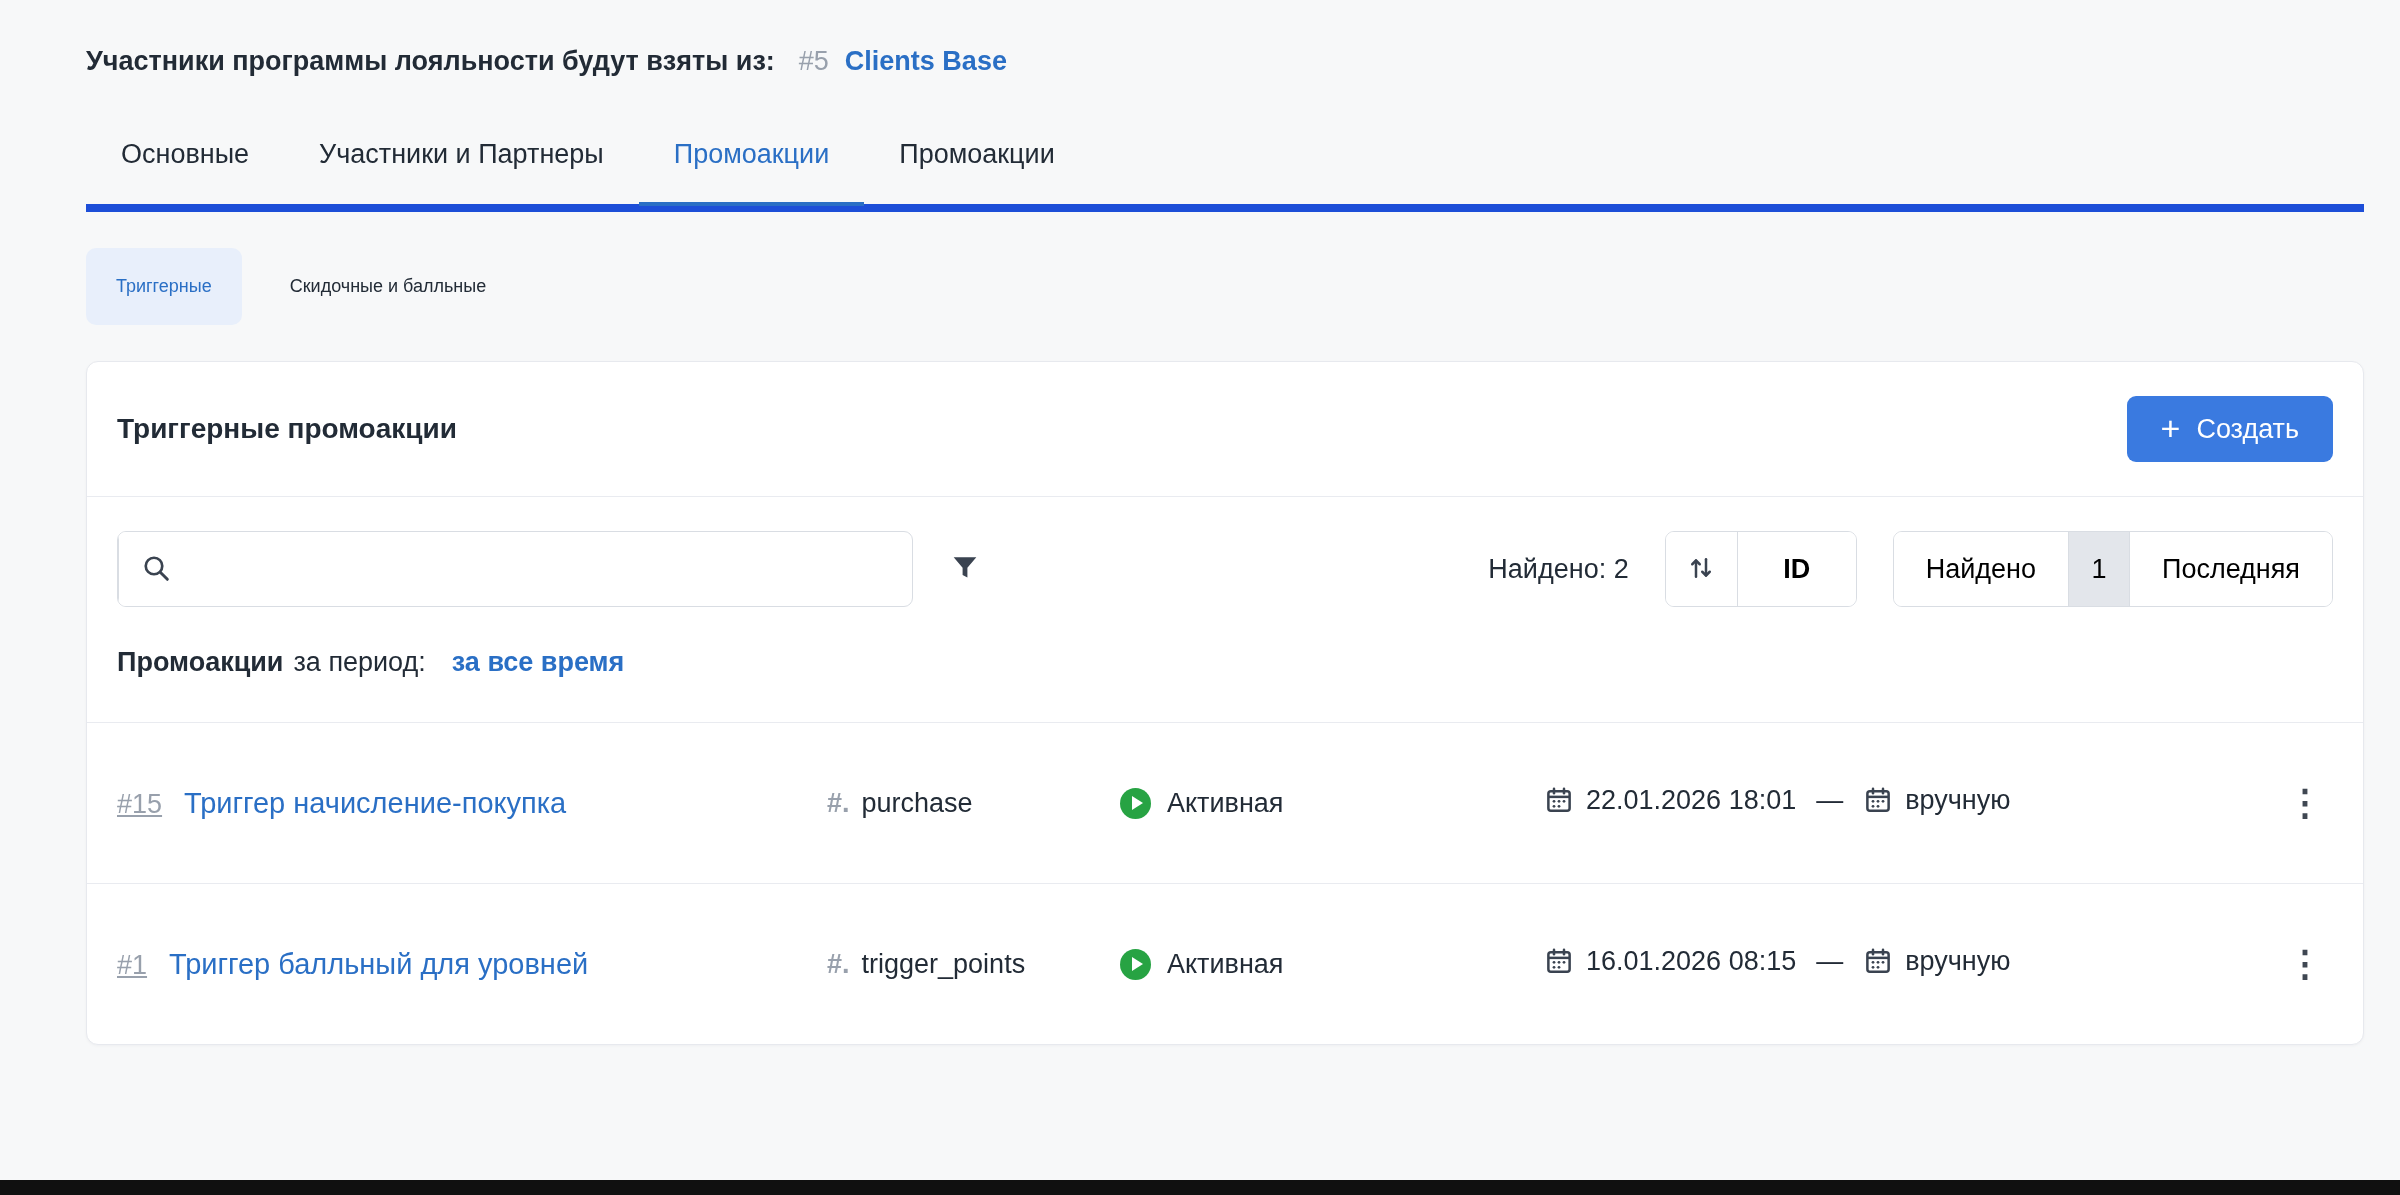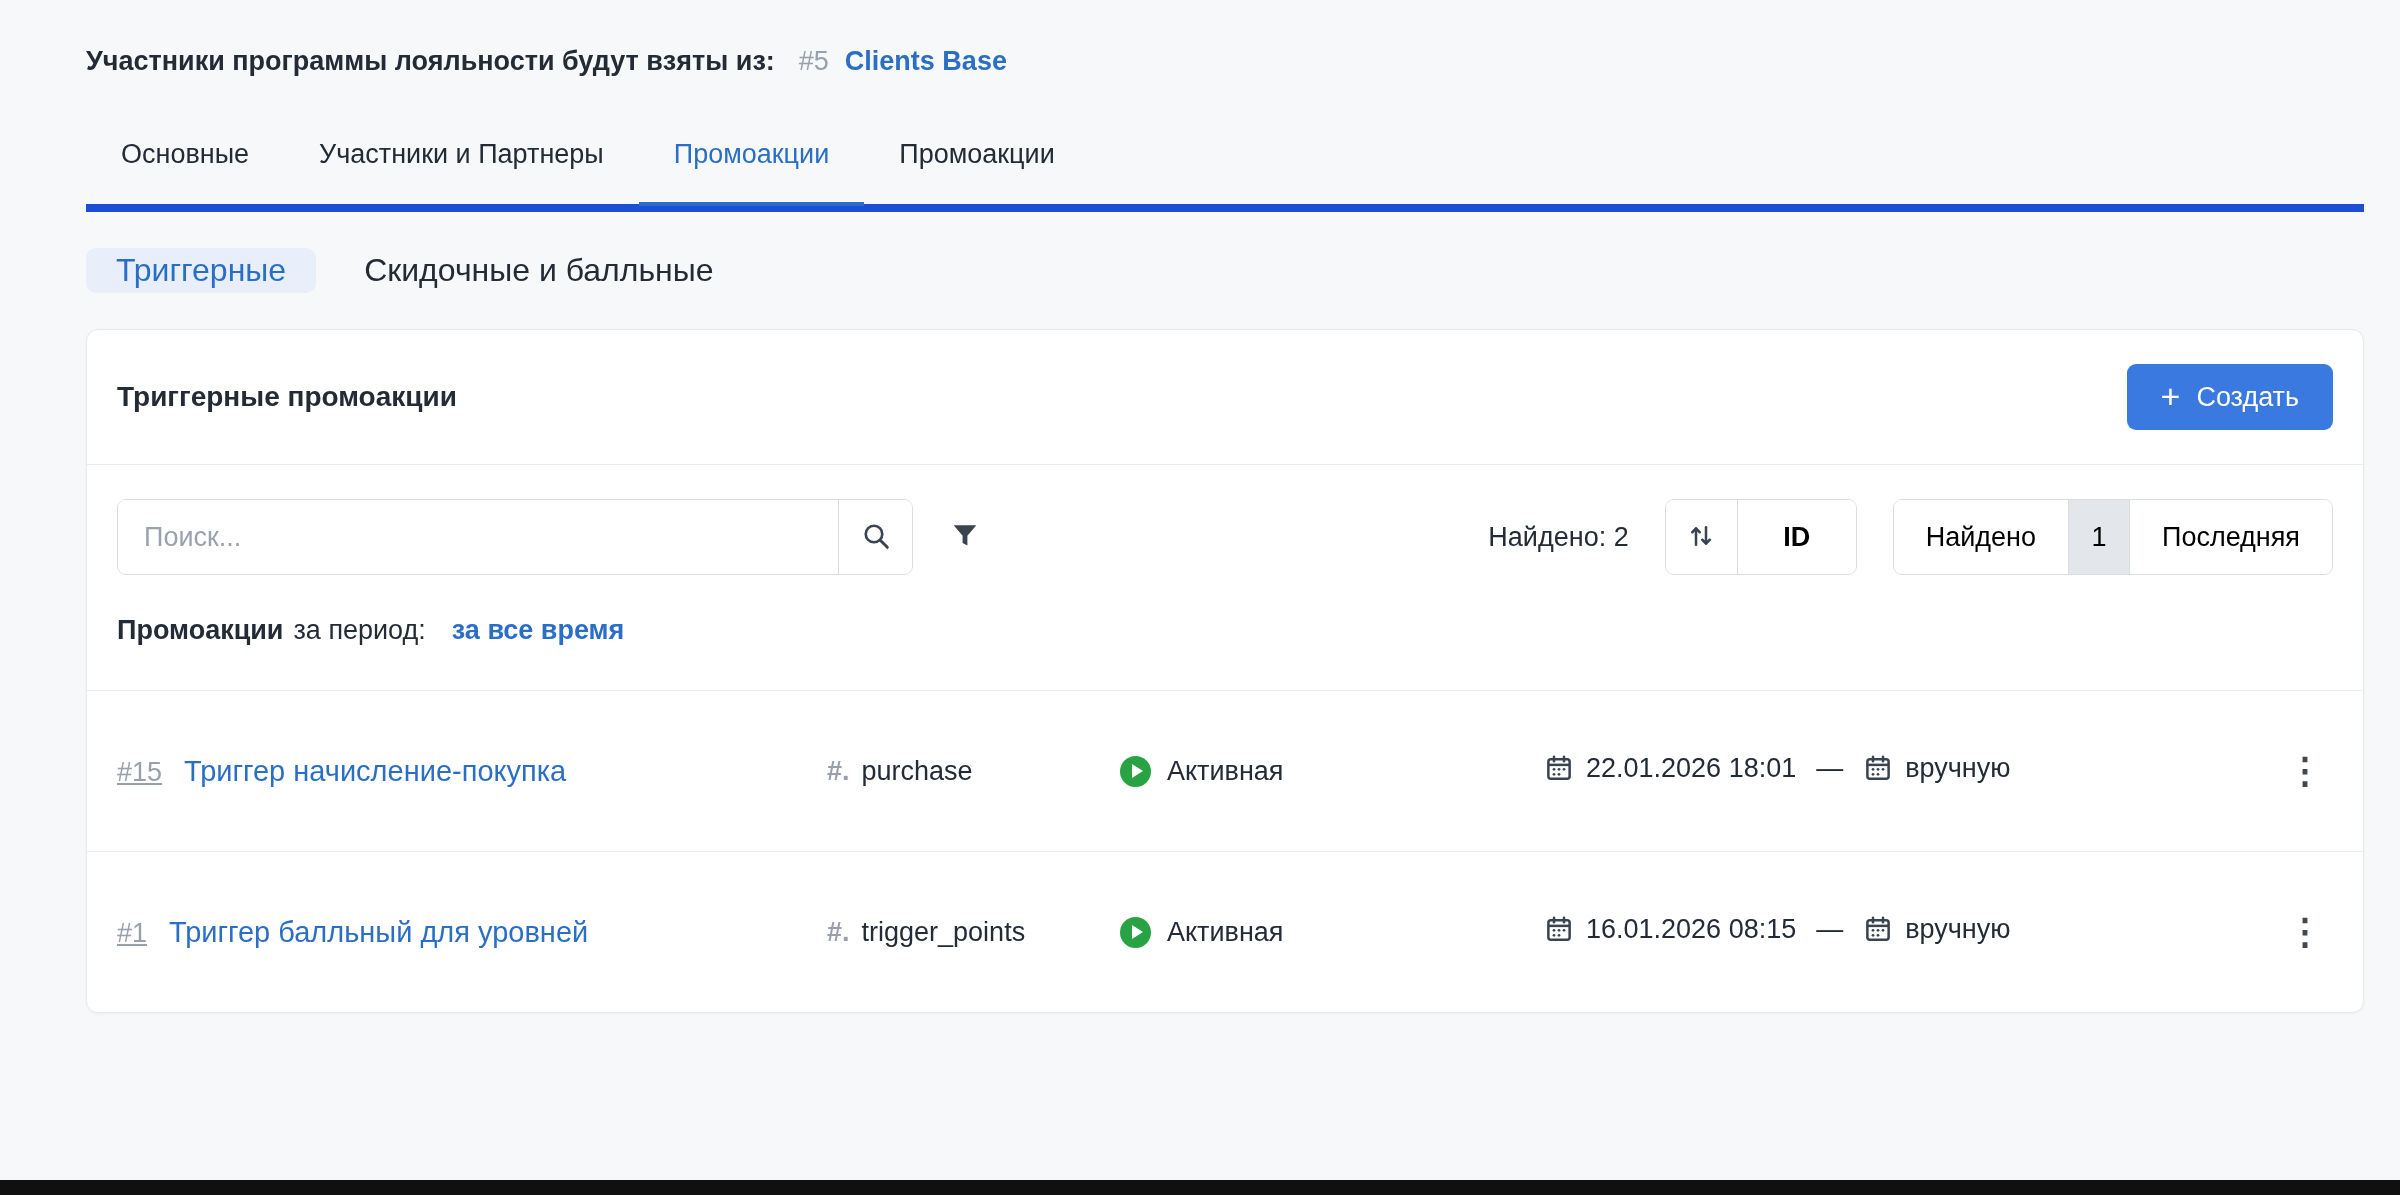--- a/index.html
+++ b/index.html
@@ -20,21 +20,21 @@
   .source-id { color:#98a0ac; font-weight:400; margin-left:8px; }
   .source-link { color:#2a6fc5; font-weight:700; cursor:pointer; }
 
   
   .tabs { display:flex; margin-top:52px; border-bottom:8px solid #1d4ed8; width:2278px; }
   .tab { padding:10px 35px 34px; font-size:27px; color:#222b36; cursor:pointer; white-space:nowrap; }
   .tab.active { color:#2a6fc5; border-bottom:4px solid #2a6fc5; margin-bottom:-2px; padding-bottom:30px; }
 
   
   .pills { display:flex; margin-top:36px; align-items:center; }
-  .pill { padding:4px 30px; border-radius:10px; font-size:32px; cursor:pointer; white-space:nowrap; }
+  .pill { padding:28px 30px; border-radius:10px; font-size:18px; cursor:pointer; white-space:nowrap; }
   .pill.active { background:#e8effb; color:#2a6fc5; font-weight:500; }
   .pill + .pill { margin-left:18px; }
 
   
   .card {
     margin-top:36px; width:2278px; background:#ffffff;
     border:1px solid #e7e9ee; border-radius:12px;
     box-shadow:0 1px 3px rgba(16,24,40,.04);
     overflow:hidden;
   }
@@ -126,21 +126,20 @@
       <button class="create-btn">
         <span class="plus">+</span>
         <span>Создать</span>
       </button>
     </div>
 
     <div class="divider"></div>
 
     <div class="toolbar">
       <div class="search-group">
-        <input class="search-input" type="text" placeholder="Поиск..." style="">
         <button class="search-btn">
           <span>
             <svg viewBox="0 0 24 24" width="32" height="32">
                 <circle cx="10.5" cy="10.5" r="6.2" fill="none" stroke="#3a4350" stroke-width="2"></circle>
                 <line x1="15.2" y1="15.2" x2="20.5" y2="20.5" stroke="#3a4350" stroke-width="2.2" stroke-linecap="round"></line>
               </svg>
           </span>
         </button>
       </div>
       <button class="filter-btn">

